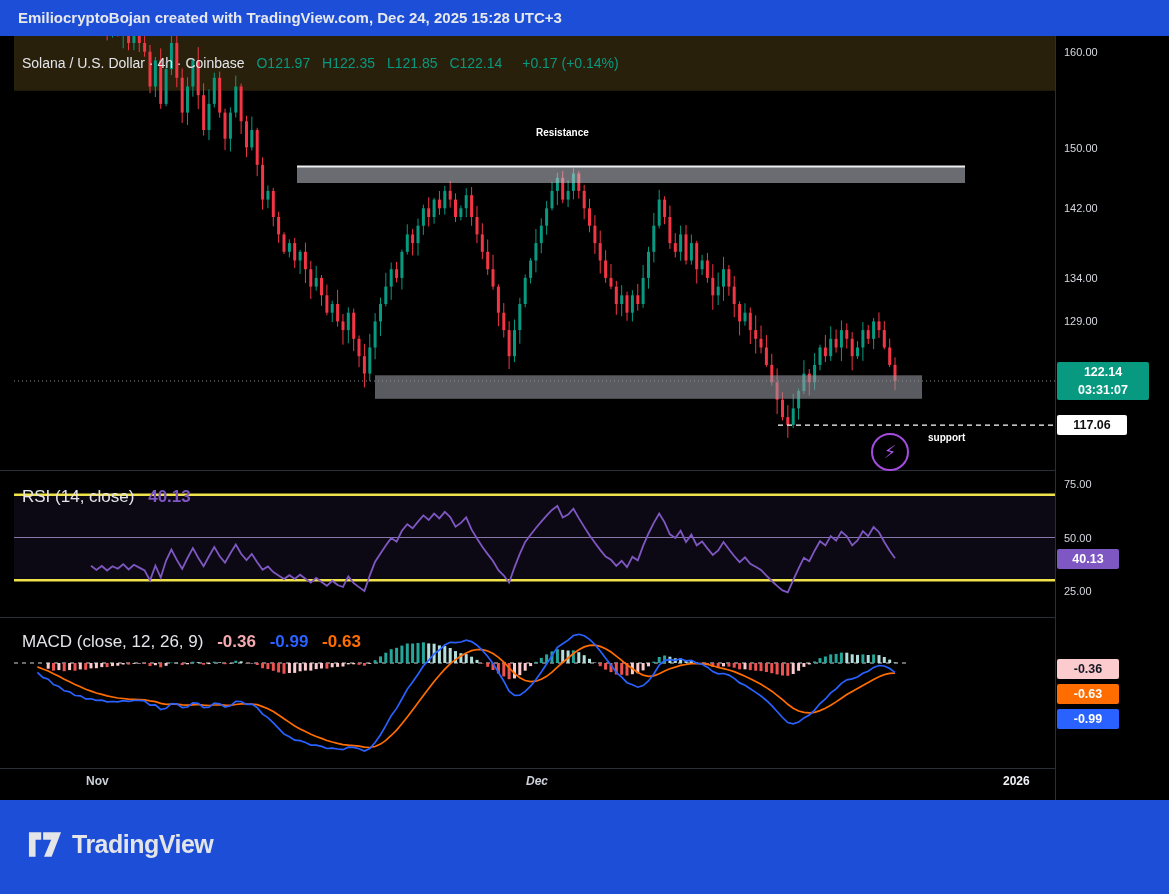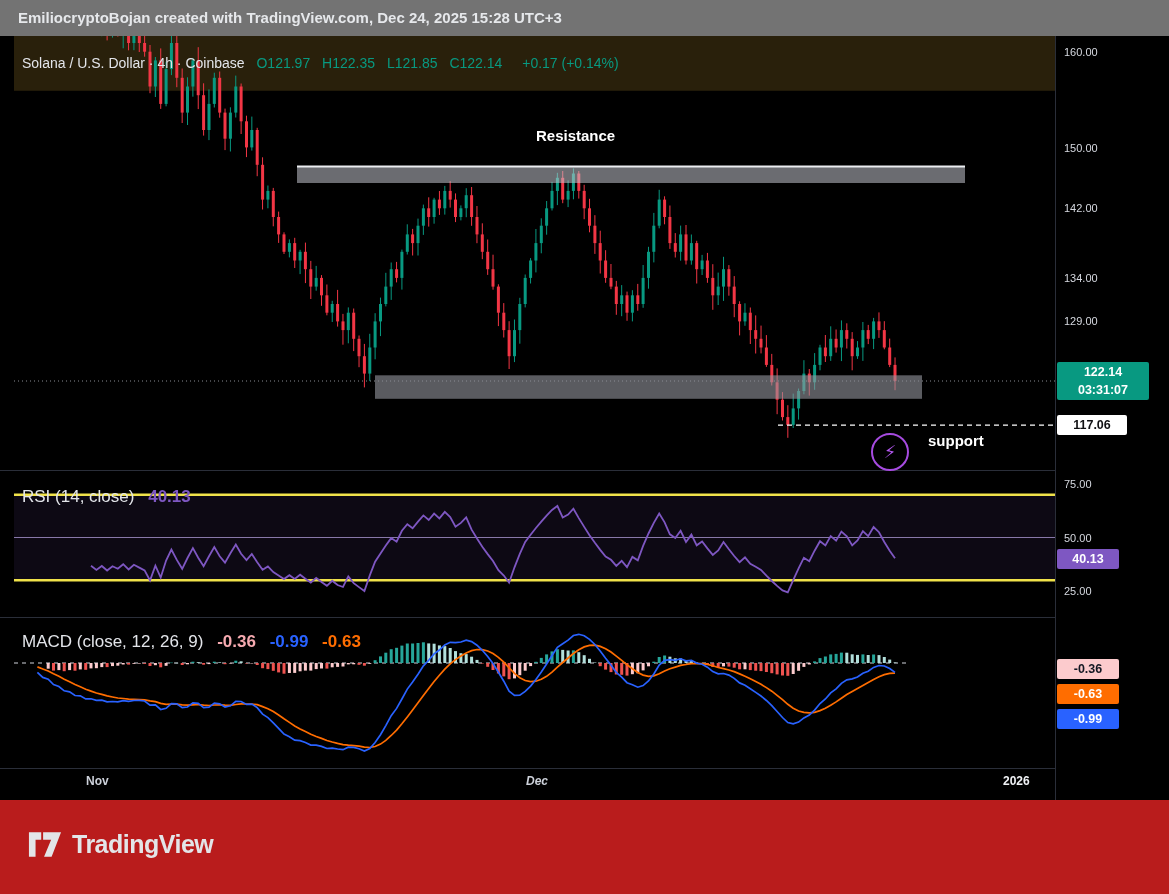--- a/index.html
+++ b/index.html
@@ -1,44 +1,44 @@
 <!DOCTYPE html>
 <html style="--up: #089981; --down: #f23645; --rsi: #7e57c2; --macd: #2962ff; --sig: #ff6d00;"><head>
 <meta charset="utf-8">
 <style>
   html,body{margin:0;padding:0;background:#0a0a0c;}
   #stage{position:relative;width:1169px;height:894px;background:#000;overflow:hidden;
          font-family:"Liberation Sans","DejaVu Sans",sans-serif;}
-  .header{position:absolute;left:0;top:0;width:1169px;height:36px;background:#737373;
+  .header{position:absolute;left:0;top:0;width:1169px;height:36px;background:#1d4ed8;
           color:#e6e8eb;font-size:15px;font-weight:700;line-height:36px;padding-left:18px;box-sizing:border-box;}
   .pane{position:absolute;left:0;width:1055px;overflow:hidden;background:#000;}
   .pane svg{display:block;}
   .sep{position:absolute;left:0;width:1169px;height:1px;background:#2a2e39;z-index:6;}
   .legend{position:absolute;z-index:8;font-size:14px;color:#e3e5ea;white-space:nowrap;}
   .legend.sm{font-size:17px;}
   .legend .g{color:var(--up);margin-left:8px;}
   .legend .chg{color:var(--up);margin-left:16px;}
   .rsiv{color:var(--rsi);margin-left:9px;font-weight:600;}
   .mv{margin-left:9px;font-weight:700;}
   .mv.hist{color:#f6aab0;}
   .mv.macd{color:var(--macd);}
   .mv.sig{color:var(--sig);}
-  .anno{position:absolute;color:#fff;font-size:15px;font-weight:700;z-index:7;}
+  .anno{position:absolute;color:#fff;font-size:10px;font-weight:700;z-index:7;}
   .scale-col{position:absolute;left:1055px;top:36px;width:114px;height:764px;background:#000;
              border-left:1px solid #2a2e39;z-index:9;box-sizing:border-box;}
   .tick{position:absolute;left:8px;color:#d6d9e0;font-size:11px;line-height:16px;}
   .badge{position:absolute;left:1px;text-align:center;font-size:12.5px;font-weight:600;border-radius:2px;z-index:10;}
   .badge.last{width:92px;background:var(--up);color:#fff;padding:1px 0;}
   .badge.last div{line-height:18px;}
   .badge.low{width:70px;height:20px;line-height:20px;background:#ffffff;color:#101013;font-weight:700;}
   .badge.rsi{width:62px;height:20px;line-height:20px;background:var(--rsi);color:#fff;}
   .badge.macdb{width:62px;height:20px;line-height:20px;}
   .axis-label{position:absolute;top:774px;width:48px;color:#cdd1da;font-size:12px;font-weight:600;z-index:5;}
   .axis-label.year{color:#f0f2f5;font-weight:700;}
-  .footer{position:absolute;left:0;top:800px;width:1169px;height:94px;background:#b91c1c;}
+  .footer{position:absolute;left:0;top:800px;width:1169px;height:94px;background:#1d4ed8;}
   .brand{position:absolute;left:28px;top:30px;display:flex;align-items:center;gap:10px;}
   .brandtext{color:#e3e5e8;font-size:25px;font-weight:700;letter-spacing:-0.5px;}
   .bolt{position:absolute;width:38px;height:38px;border:2px solid #a64be0;border-radius:50%;
         display:flex;align-items:center;justify-content:center;z-index:7;box-sizing:border-box;}
   .bolt span{color:#b257ef;font-size:18px;line-height:1;}
 </style>
 </head>
 <body>
 
 <div id="stage">

